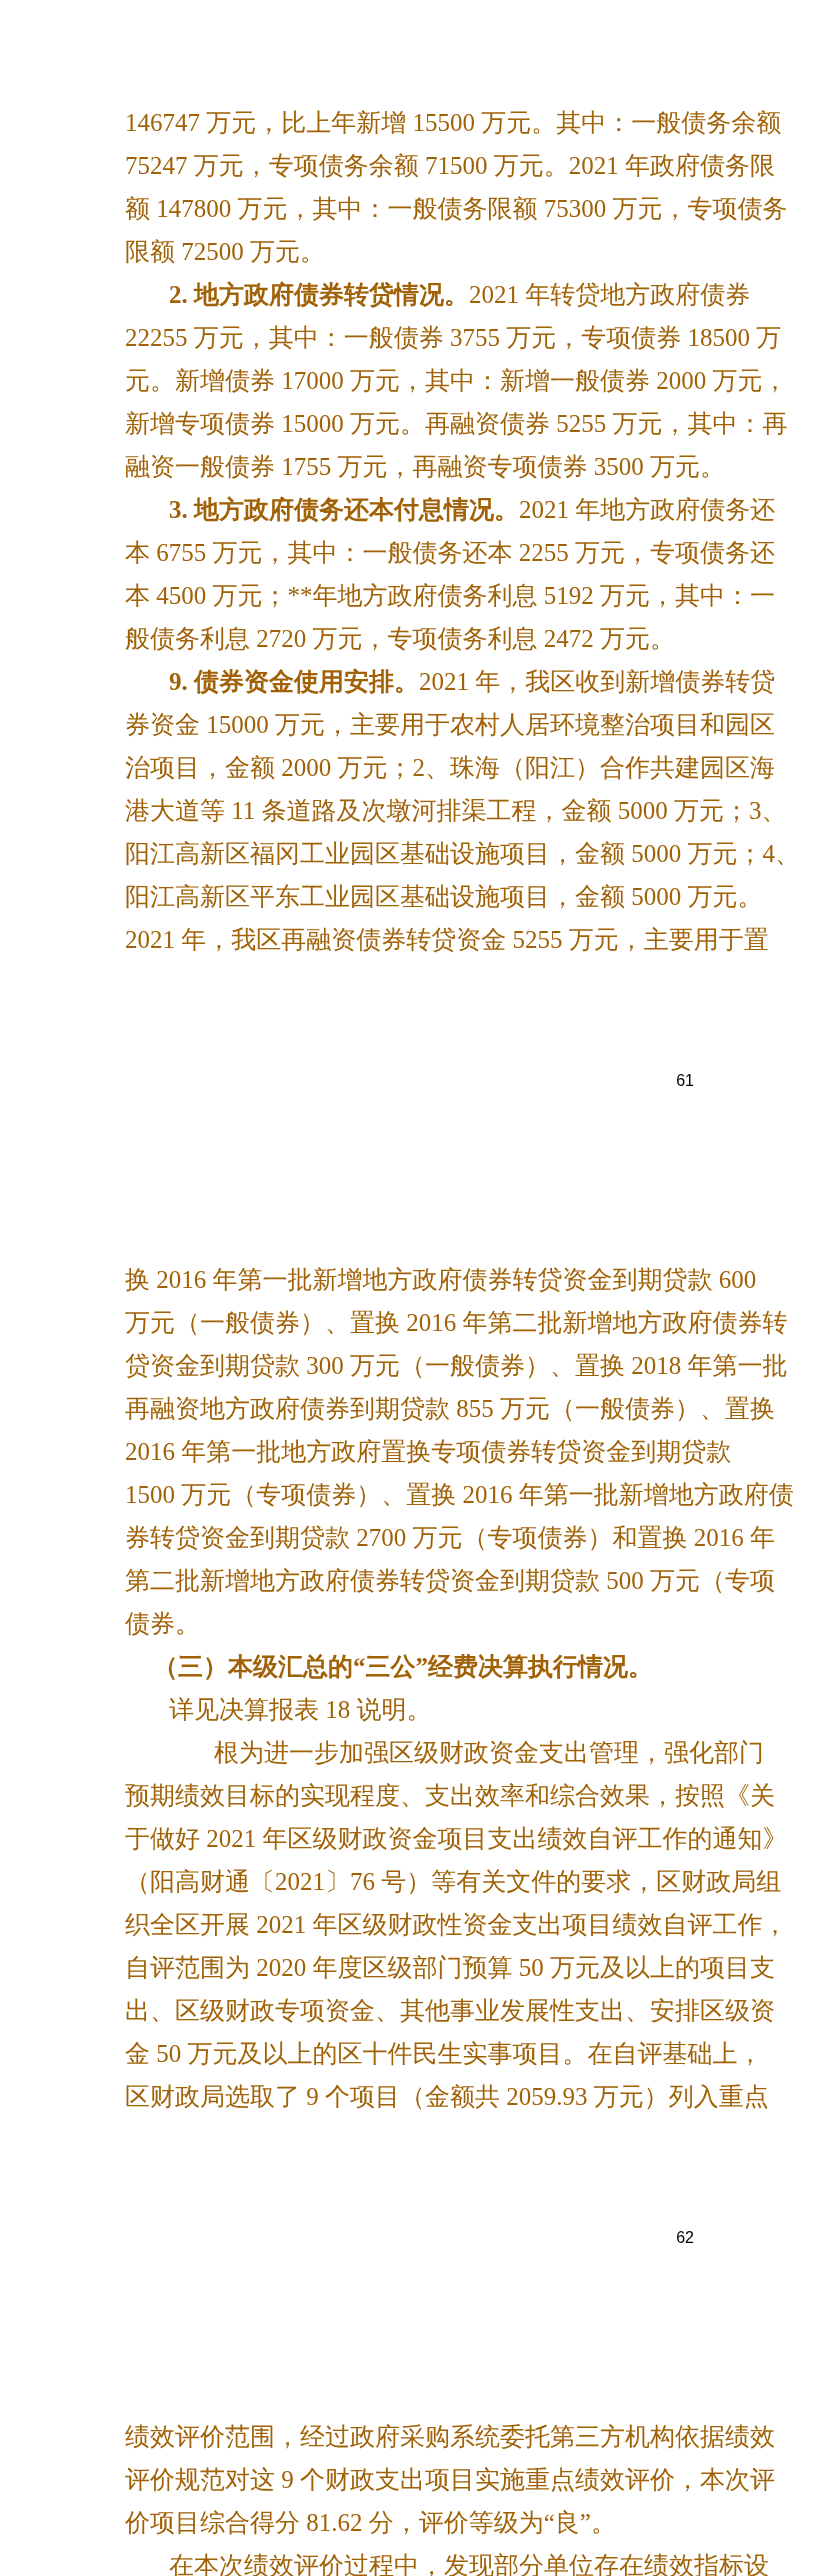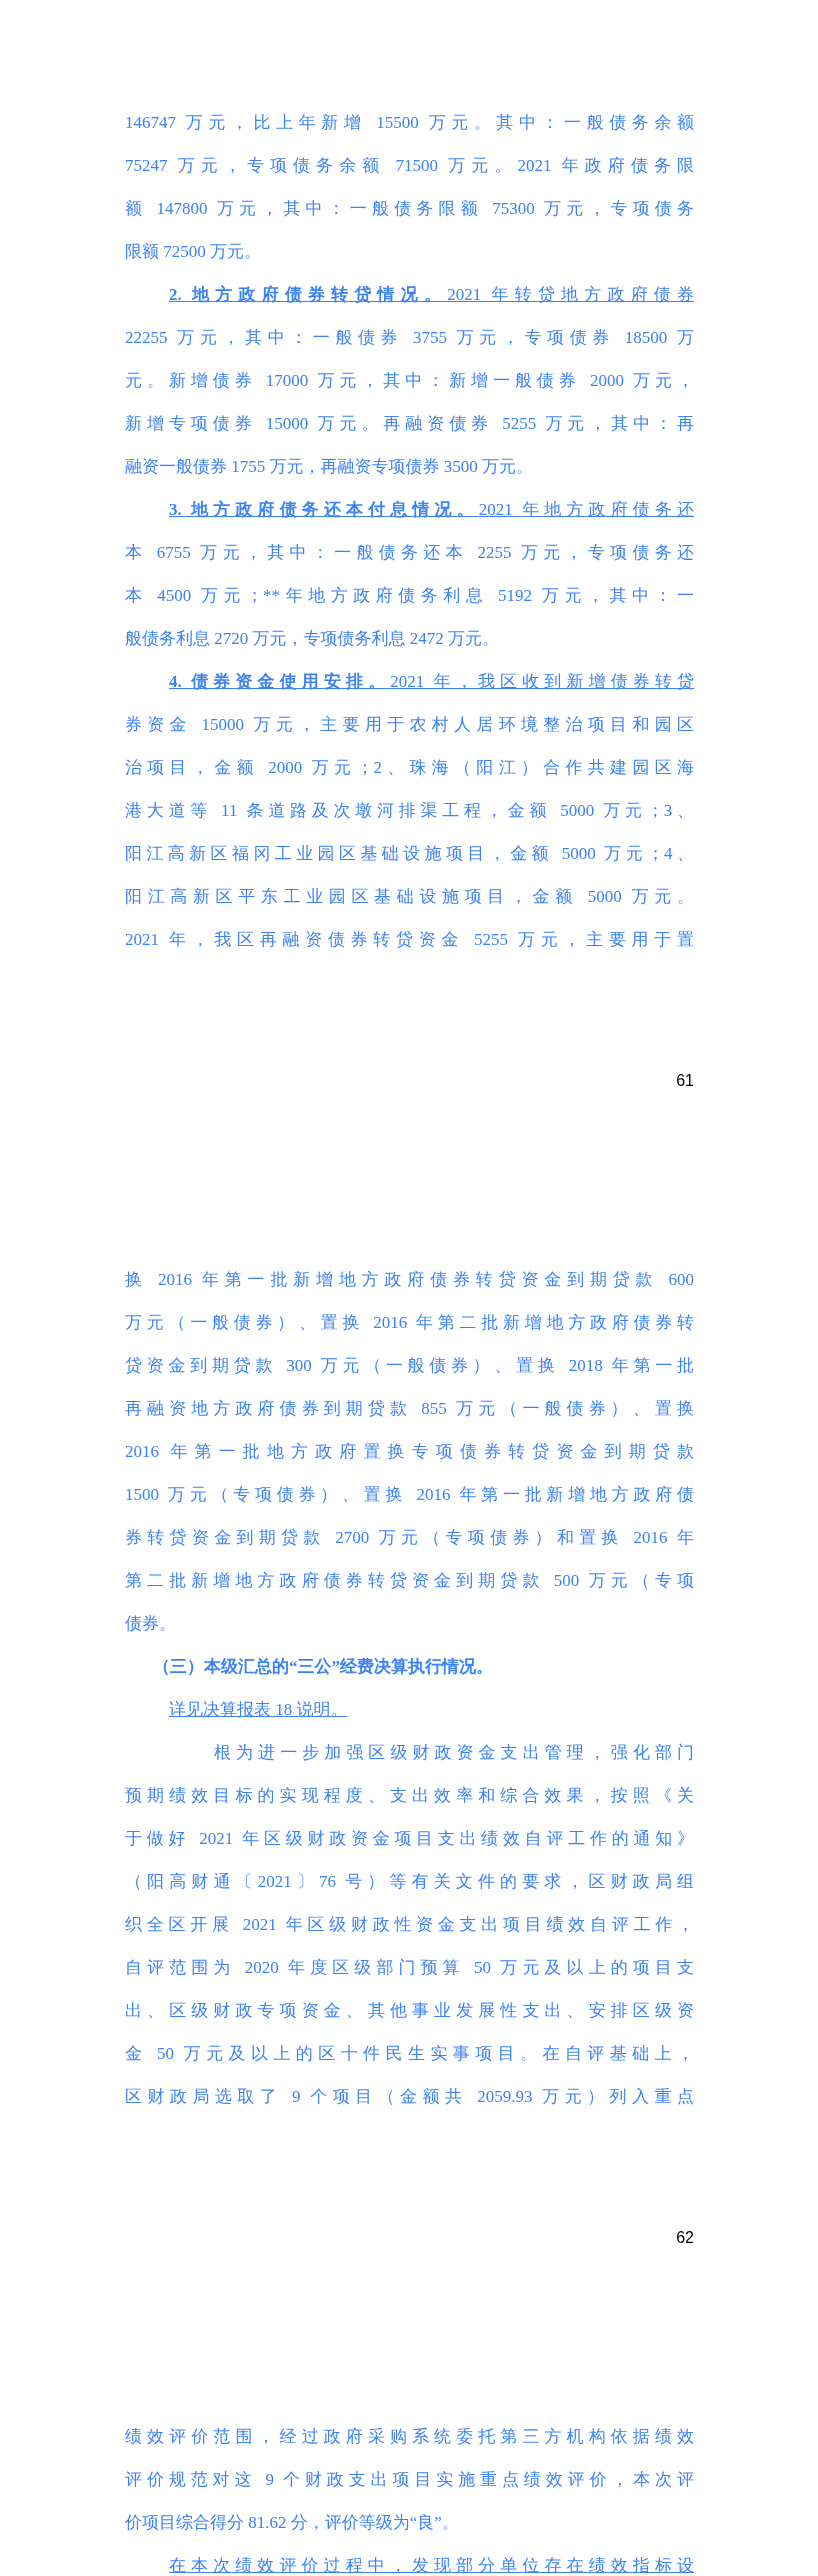--- a/index.html
+++ b/index.html
@@ -1,29 +1,29 @@
 <!DOCTYPE html>
 <html style="font-size:8.2px"><head>
 <meta charset="utf-8">
 <style>
   html, body { margin: 0; padding: 0; background: #ffffff; }
   .doc { width: 818px; position: relative; background: #ffffff; }
   .page { position: relative; width: 818px; height: 1157px; background: #ffffff; overflow: hidden; }
   .body-text {
     position: absolute; left: 125px; top: 101px; width: 569px;
     font-family: "Liberation Serif", "DejaVu Serif", serif;
-    font-size: 17px; line-height: 43px; color: #3b82f6;
+    font-size: 25px; line-height: 43px; color: #a16207;
   }
   .para { display: block; }
   .ln {
     display: block; box-sizing: border-box; width: 100%; height: 43px;
     white-space: nowrap; text-align: justify; text-align-last: justify;
   }
   .ln.end { text-align: center; text-align-last: left; }
-  .i2 { padding-left: 44px; text-decoration: underline; }
+  .i2 { padding-left: 44px; }
   .i4 { padding-left: 89px; }
   .ih { padding-left: 28px; }
   .lead, .heading { font-weight: bold; }
   .pgnum {
     position: absolute; top: 1074px; right: 124px;
     font-family: "Liberation Sans", "DejaVu Sans", sans-serif;
     font-size: 16px; line-height: 13.4px; color: #000000; margin-left: 18px;
   }
 </style>
 </head>
@@ -46,21 +46,21 @@
         <div class="ln">新增专项债券 15000 万元。再融资债券 5255 万元，其中：再</div>
         <div class="ln end">融资一般债券 1755 万元，再融资专项债券 3500 万元。</div>
       </div>
       <div class="para">
         <div class="ln i2"><span class="lead">3. 地方政府债务还本付息情况。</span><span>2021 年地方政府债务还</span></div>
         <div class="ln">本 6755 万元，其中：一般债务还本 2255 万元，专项债务还</div>
         <div class="ln">本 4500 万元；**年地方政府债务利息 5192 万元，其中：一</div>
         <div class="ln end">般债务利息 2720 万元，专项债务利息 2472 万元。</div>
       </div>
       <div class="para">
-        <div class="ln i2"><span class="lead">4. 债券资金使用安排。</span><span>2021 年，我区收到新增债券转贷</span></div>
+        <div class="ln i2"><span class="lead">9. 债券资金使用安排。</span><span>2021 年，我区收到新增债券转贷</span></div>
         <div class="ln">券资金 15000 万元，主要用于农村人居环境整治项目和园区</div>
         <div class="ln">治项目，金额 2000 万元；2、珠海（阳江）合作共建园区海</div>
         <div class="ln">港大道等 11 条道路及次墩河排渠工程，金额 5000 万元；3、</div>
         <div class="ln">阳江高新区福冈工业园区基础设施项目，金额 5000 万元；4、</div>
         <div class="ln">阳江高新区平东工业园区基础设施项目，金额 5000 万元。</div>
         <div class="ln">2021 年，我区再融资债券转贷资金 5255 万元，主要用于置</div>
       </div>
     </div>
     <div class="pgnum">61</div>
   </div>

